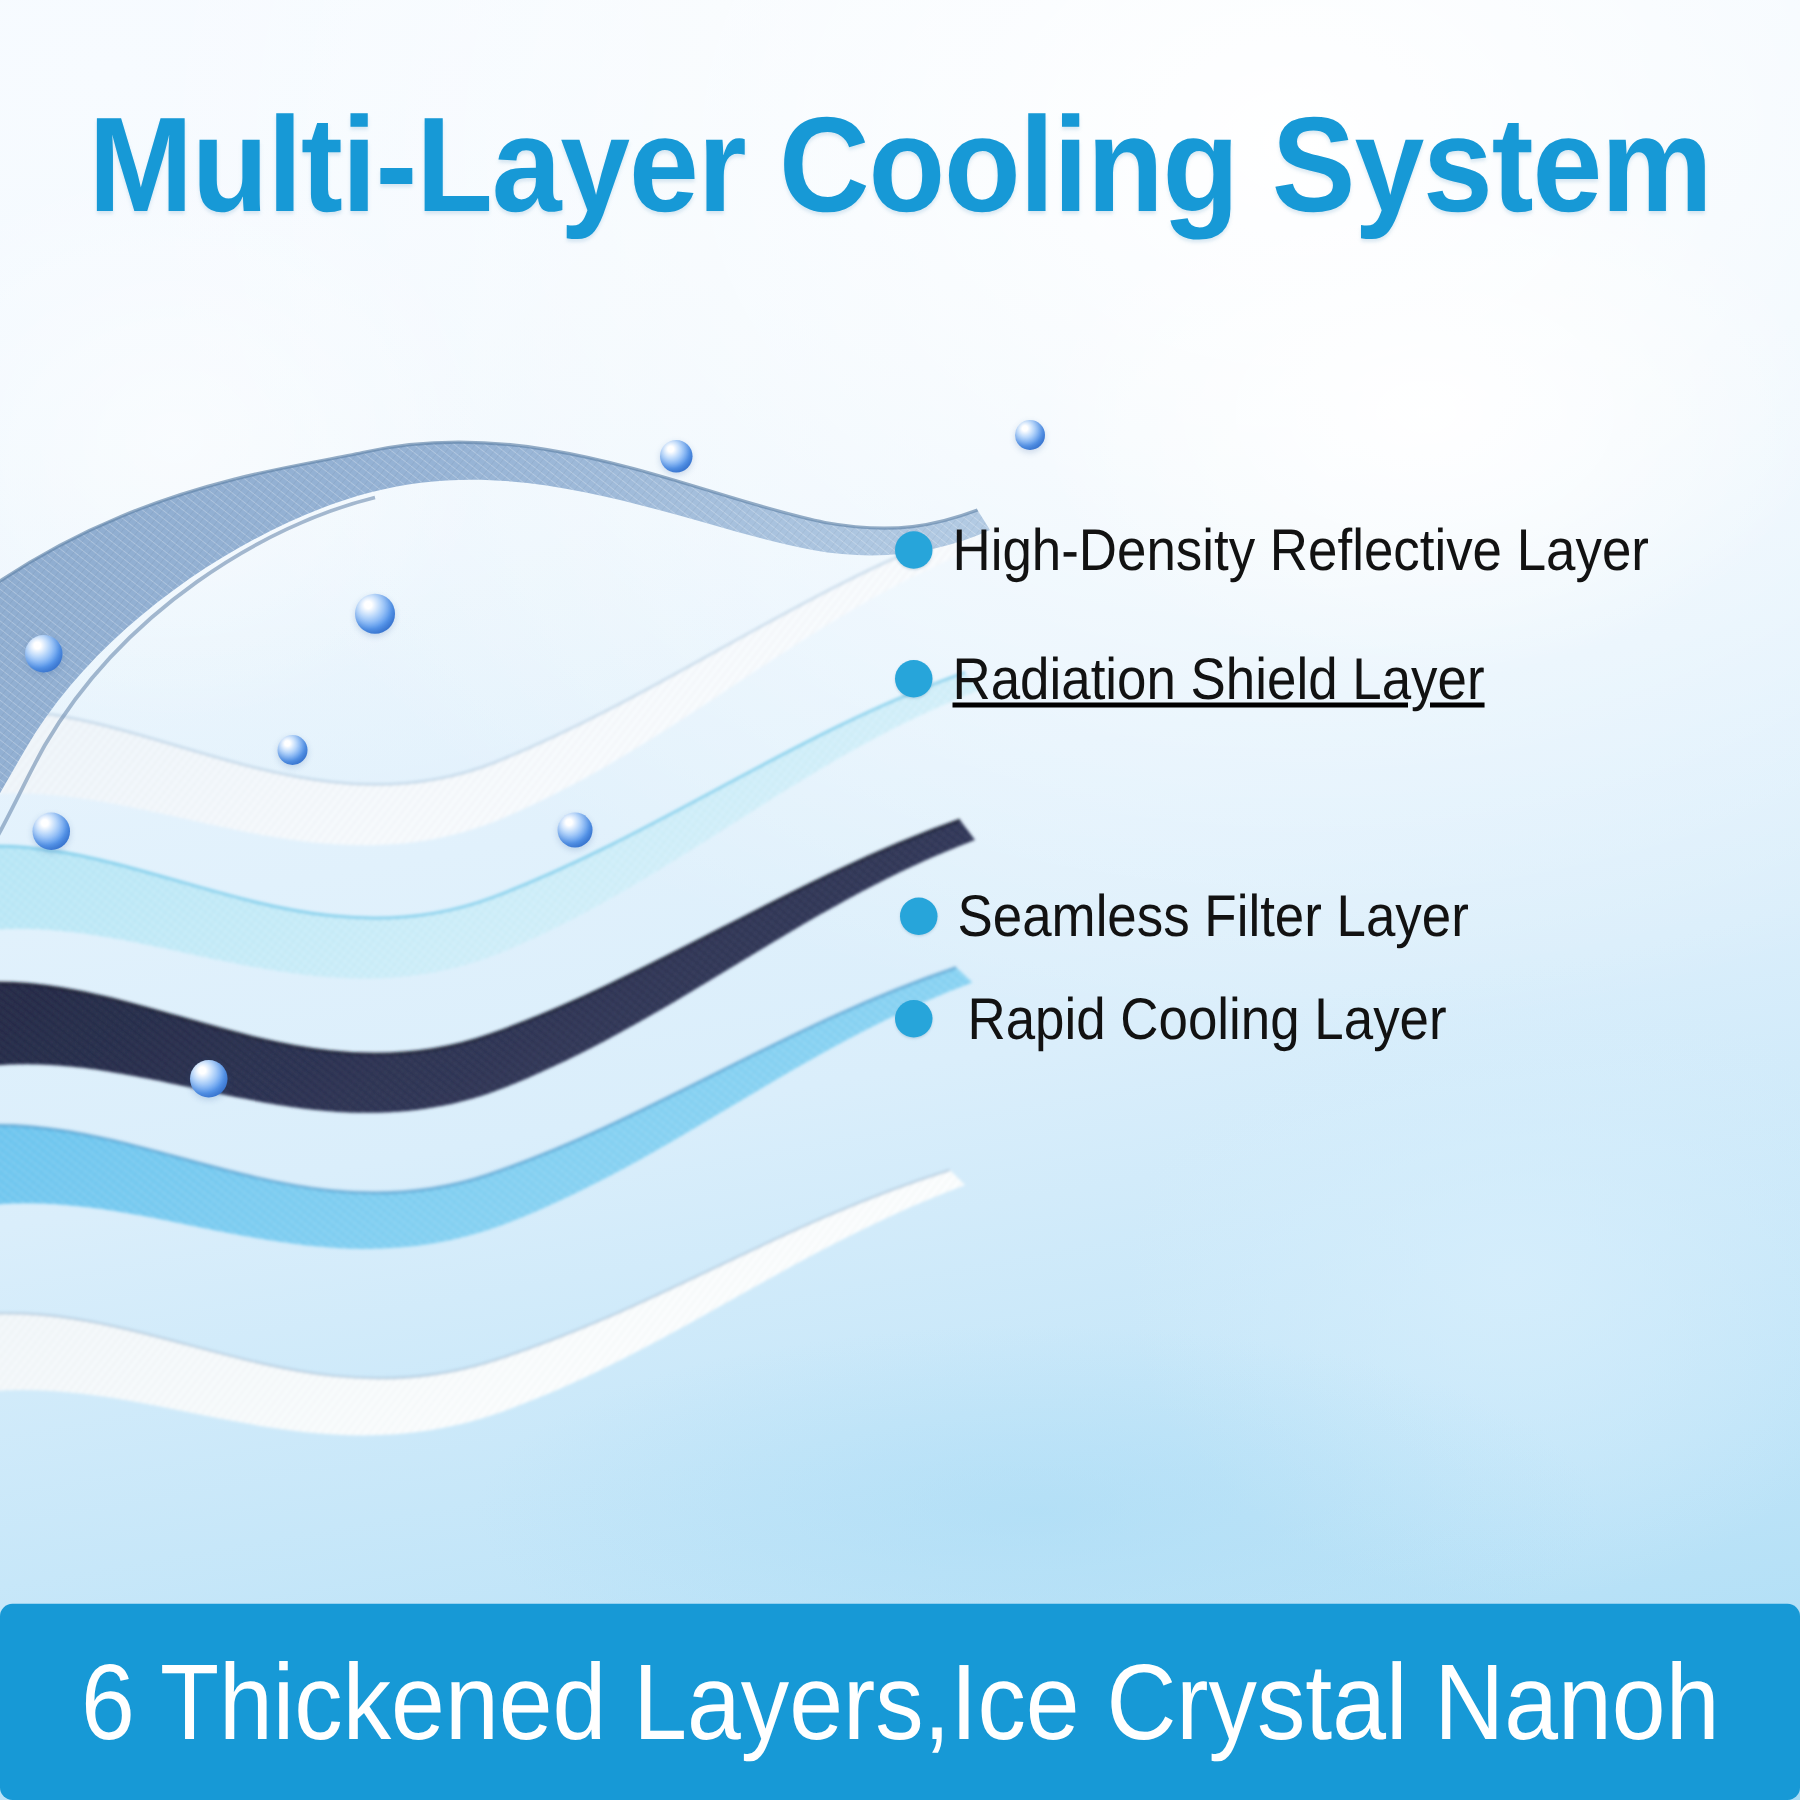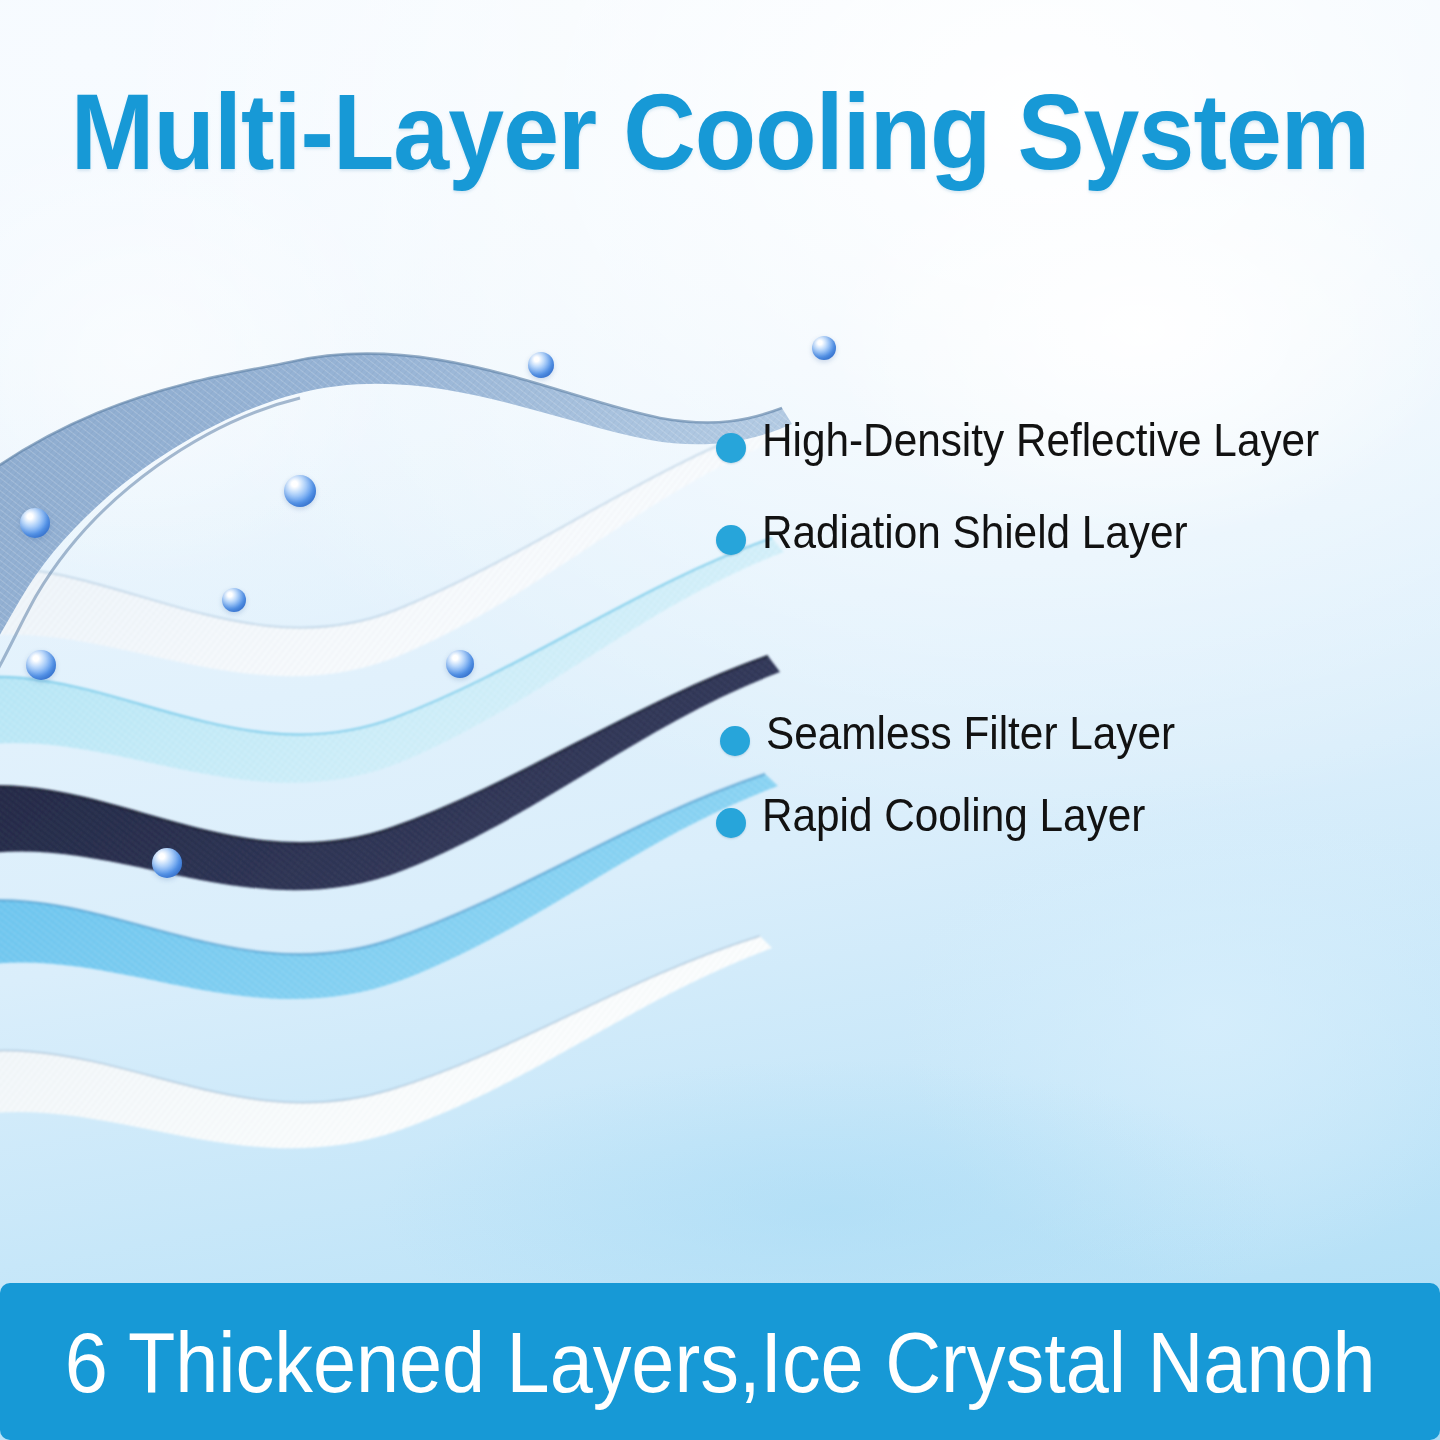--- a/index.html
+++ b/index.html
@@ -42,21 +42,21 @@
 
   
   .bub{position:absolute;border-radius:50%;
     background:
       radial-gradient(circle at 33% 28%, #ffffff 0%, #ffffff 9%, #bcd9fb 30%, #5b9bf0 62%, #3f7fe0 82%, #74aef2 100%);
     box-shadow:0 2px 5px rgba(50,95,160,.22), inset -2px -3px 6px rgba(30,80,160,.32);
   }
 
   
   #list{position:absolute;left:716px;top:380px;width:724px;height:600px;}
-  .row{position:absolute;display:flex;align-items:flex-end;white-space:nowrap;}
+  .row{position:absolute;display:flex;align-items:center;white-space:nowrap;}
   .dot{width:30px;height:30px;border-radius:50%;background:#27a5da;flex:0 0 auto;
        box-shadow:0 1px 2px rgba(60,120,160,.25);}
   .lbl{margin-left:16px;color:#121212;font-size:47px;line-height:1;font-weight:500;
        transform:scaleX(.9);transform-origin:0 50%;}
 
   
   #banner{
     position:absolute;left:0;top:1283px;width:1440px;height:157px;
     background:#1799d6;display:flex;align-items:center;justify-content:center;overflow:hidden;border-radius:10px;
   }
@@ -176,32 +176,32 @@
   <div class="bub" style="left:446px;top:650px;width:28px;height:28px;"></div>
   <div class="bub" style="left:152px;top:848px;width:30px;height:30px;"></div>
 
   <div id="list">
 
     <div class="row" style="left:0;top:36px;">
       <span class="dot"></span>
       <span class="lbl">High-Density Reflective Layer</span>
     </div>
 
-    <div class="row" style="left:0;top:128px;">
+    <div class="row" style="left:0;top:139px;text-decoration:underline;">
       <span class="dot"></span>
       <span class="lbl">Radiation Shield Layer</span>
     </div>
 
 
     <div class="row" style="left:4px;top:329px;">
       <span class="dot"></span>
       <span class="lbl">Seamless Filter Layer</span>
     </div>
 
-    <div class="row" style="left:0;top:411px;">
+    <div class="row" style="left:0;top:411px;gap:12px;">
       <span class="dot"></span>
       <span class="lbl">Rapid Cooling Layer</span>
     </div>
 
 
   </div>
 
   <div id="banner">
     <span id="banner-text">6 Thickened Layers,Ice Crystal Nanoh</span>
   </div>

